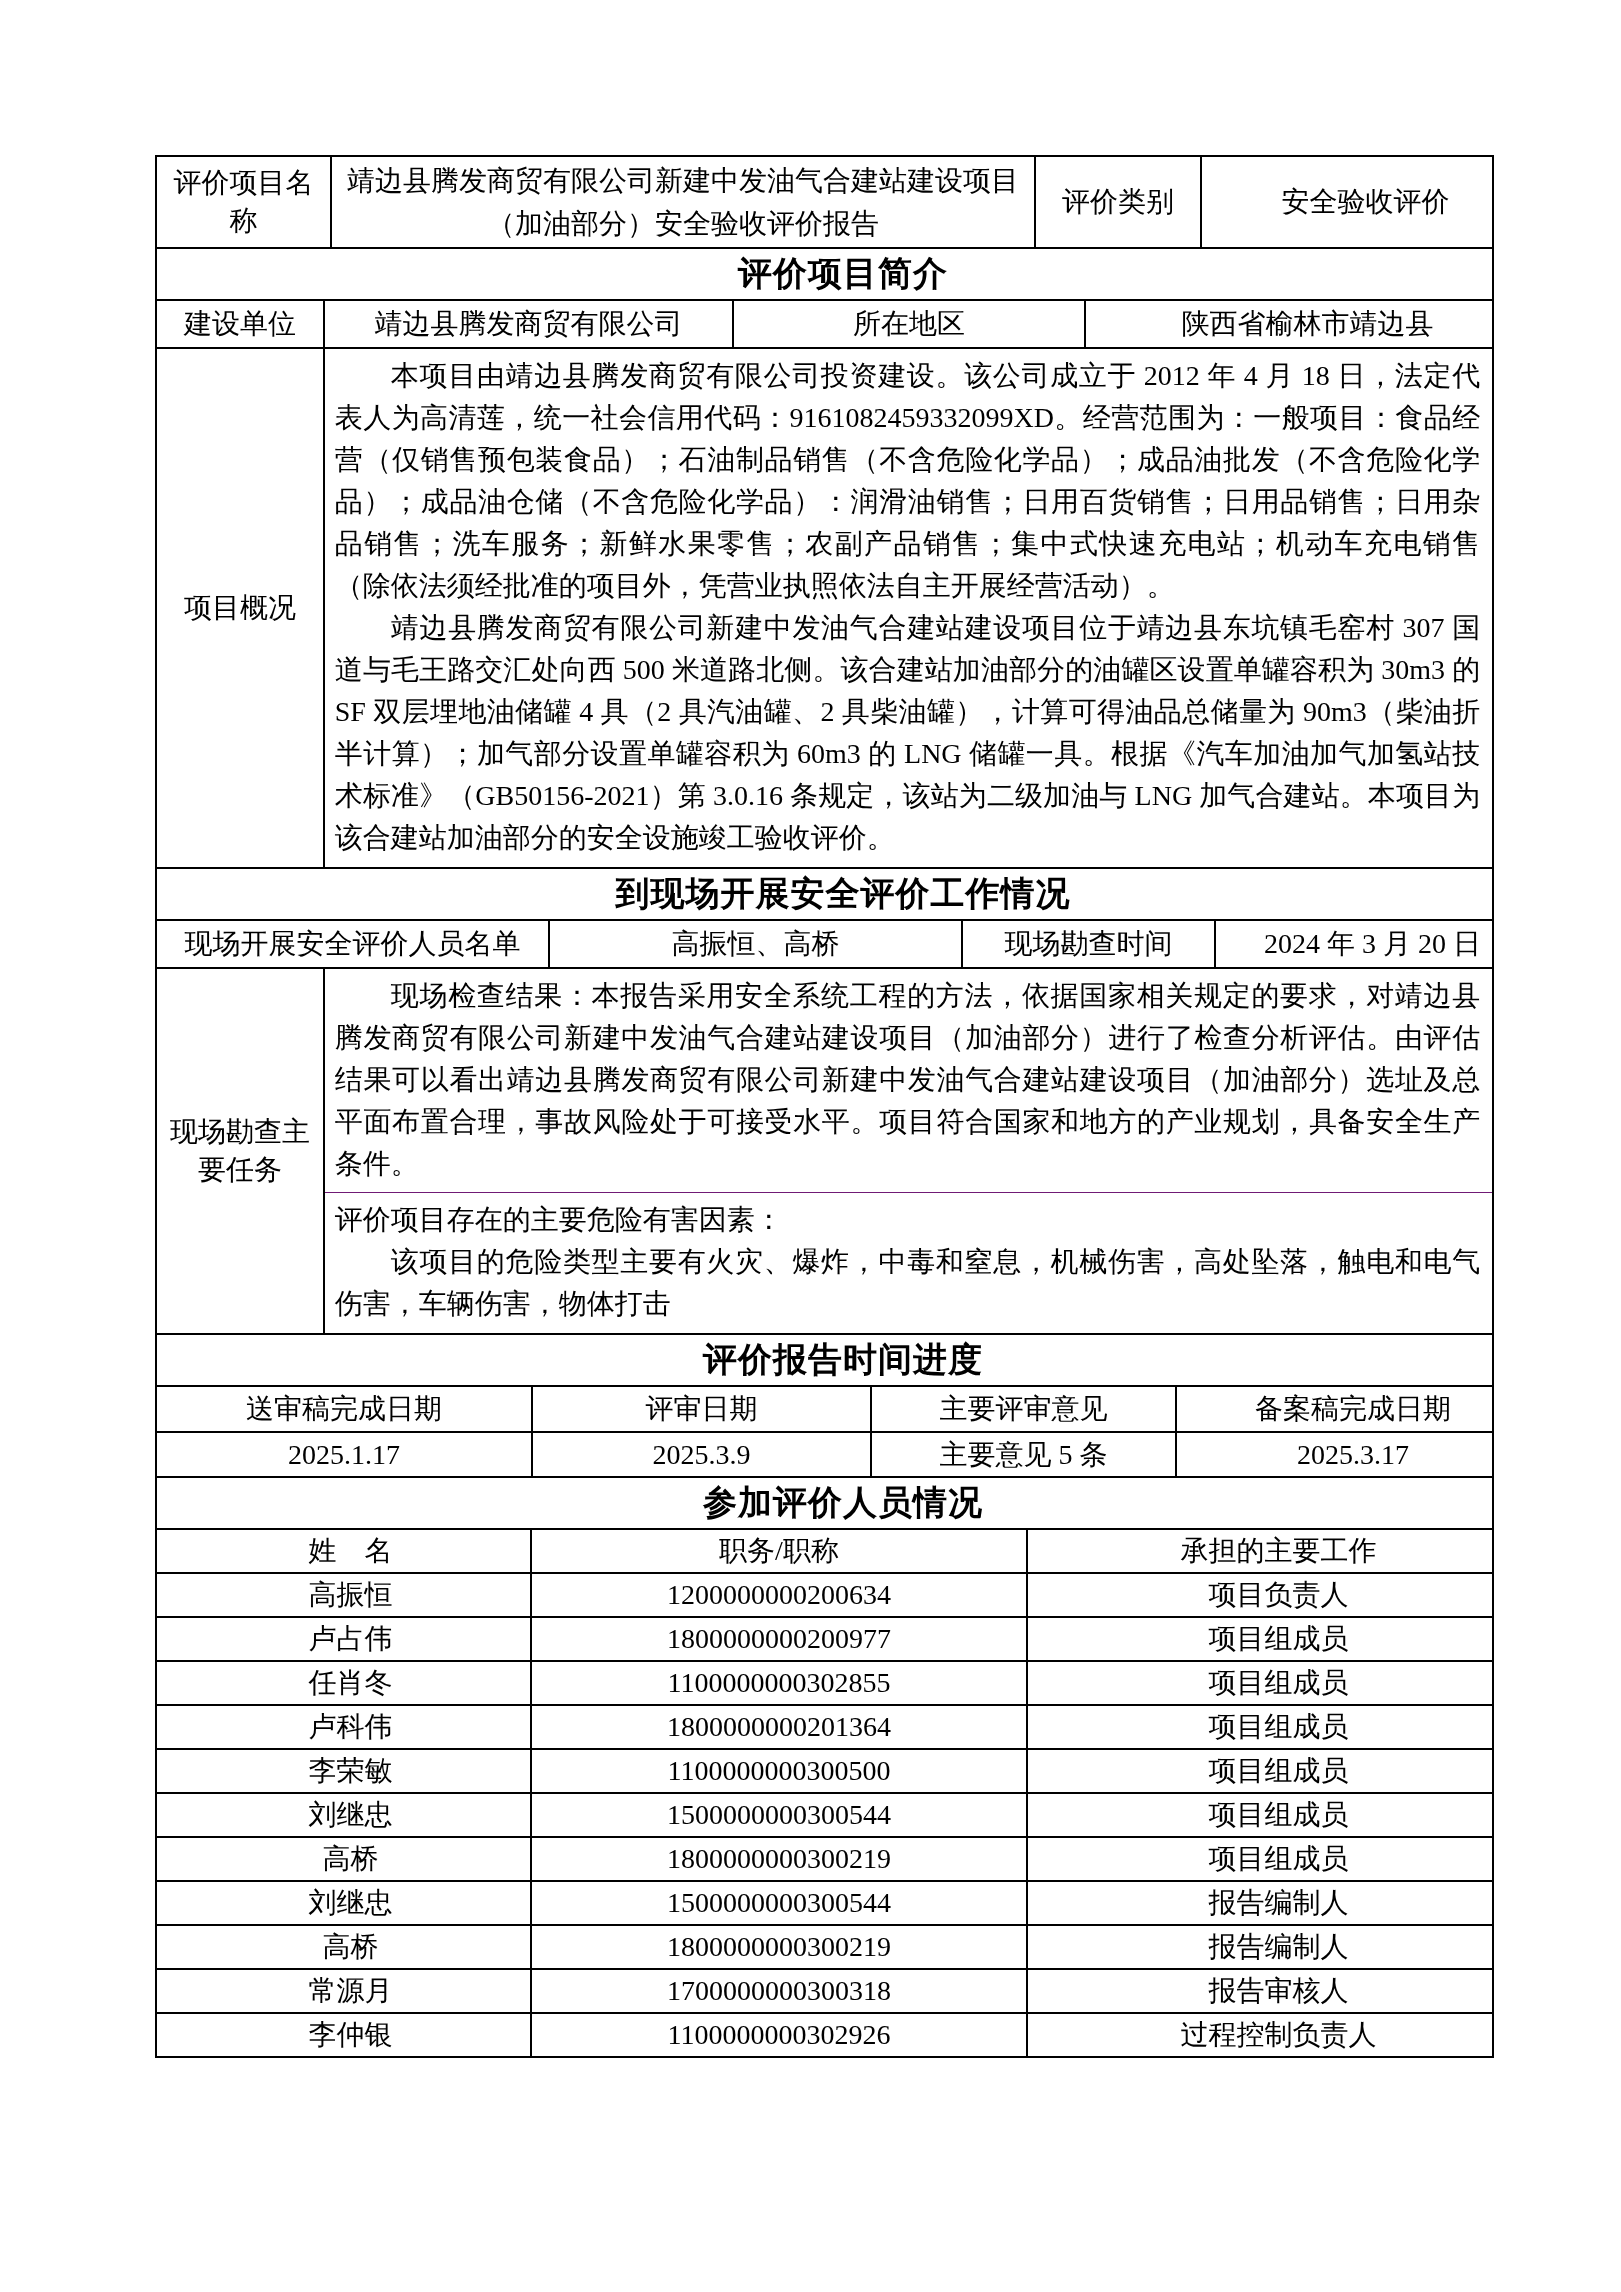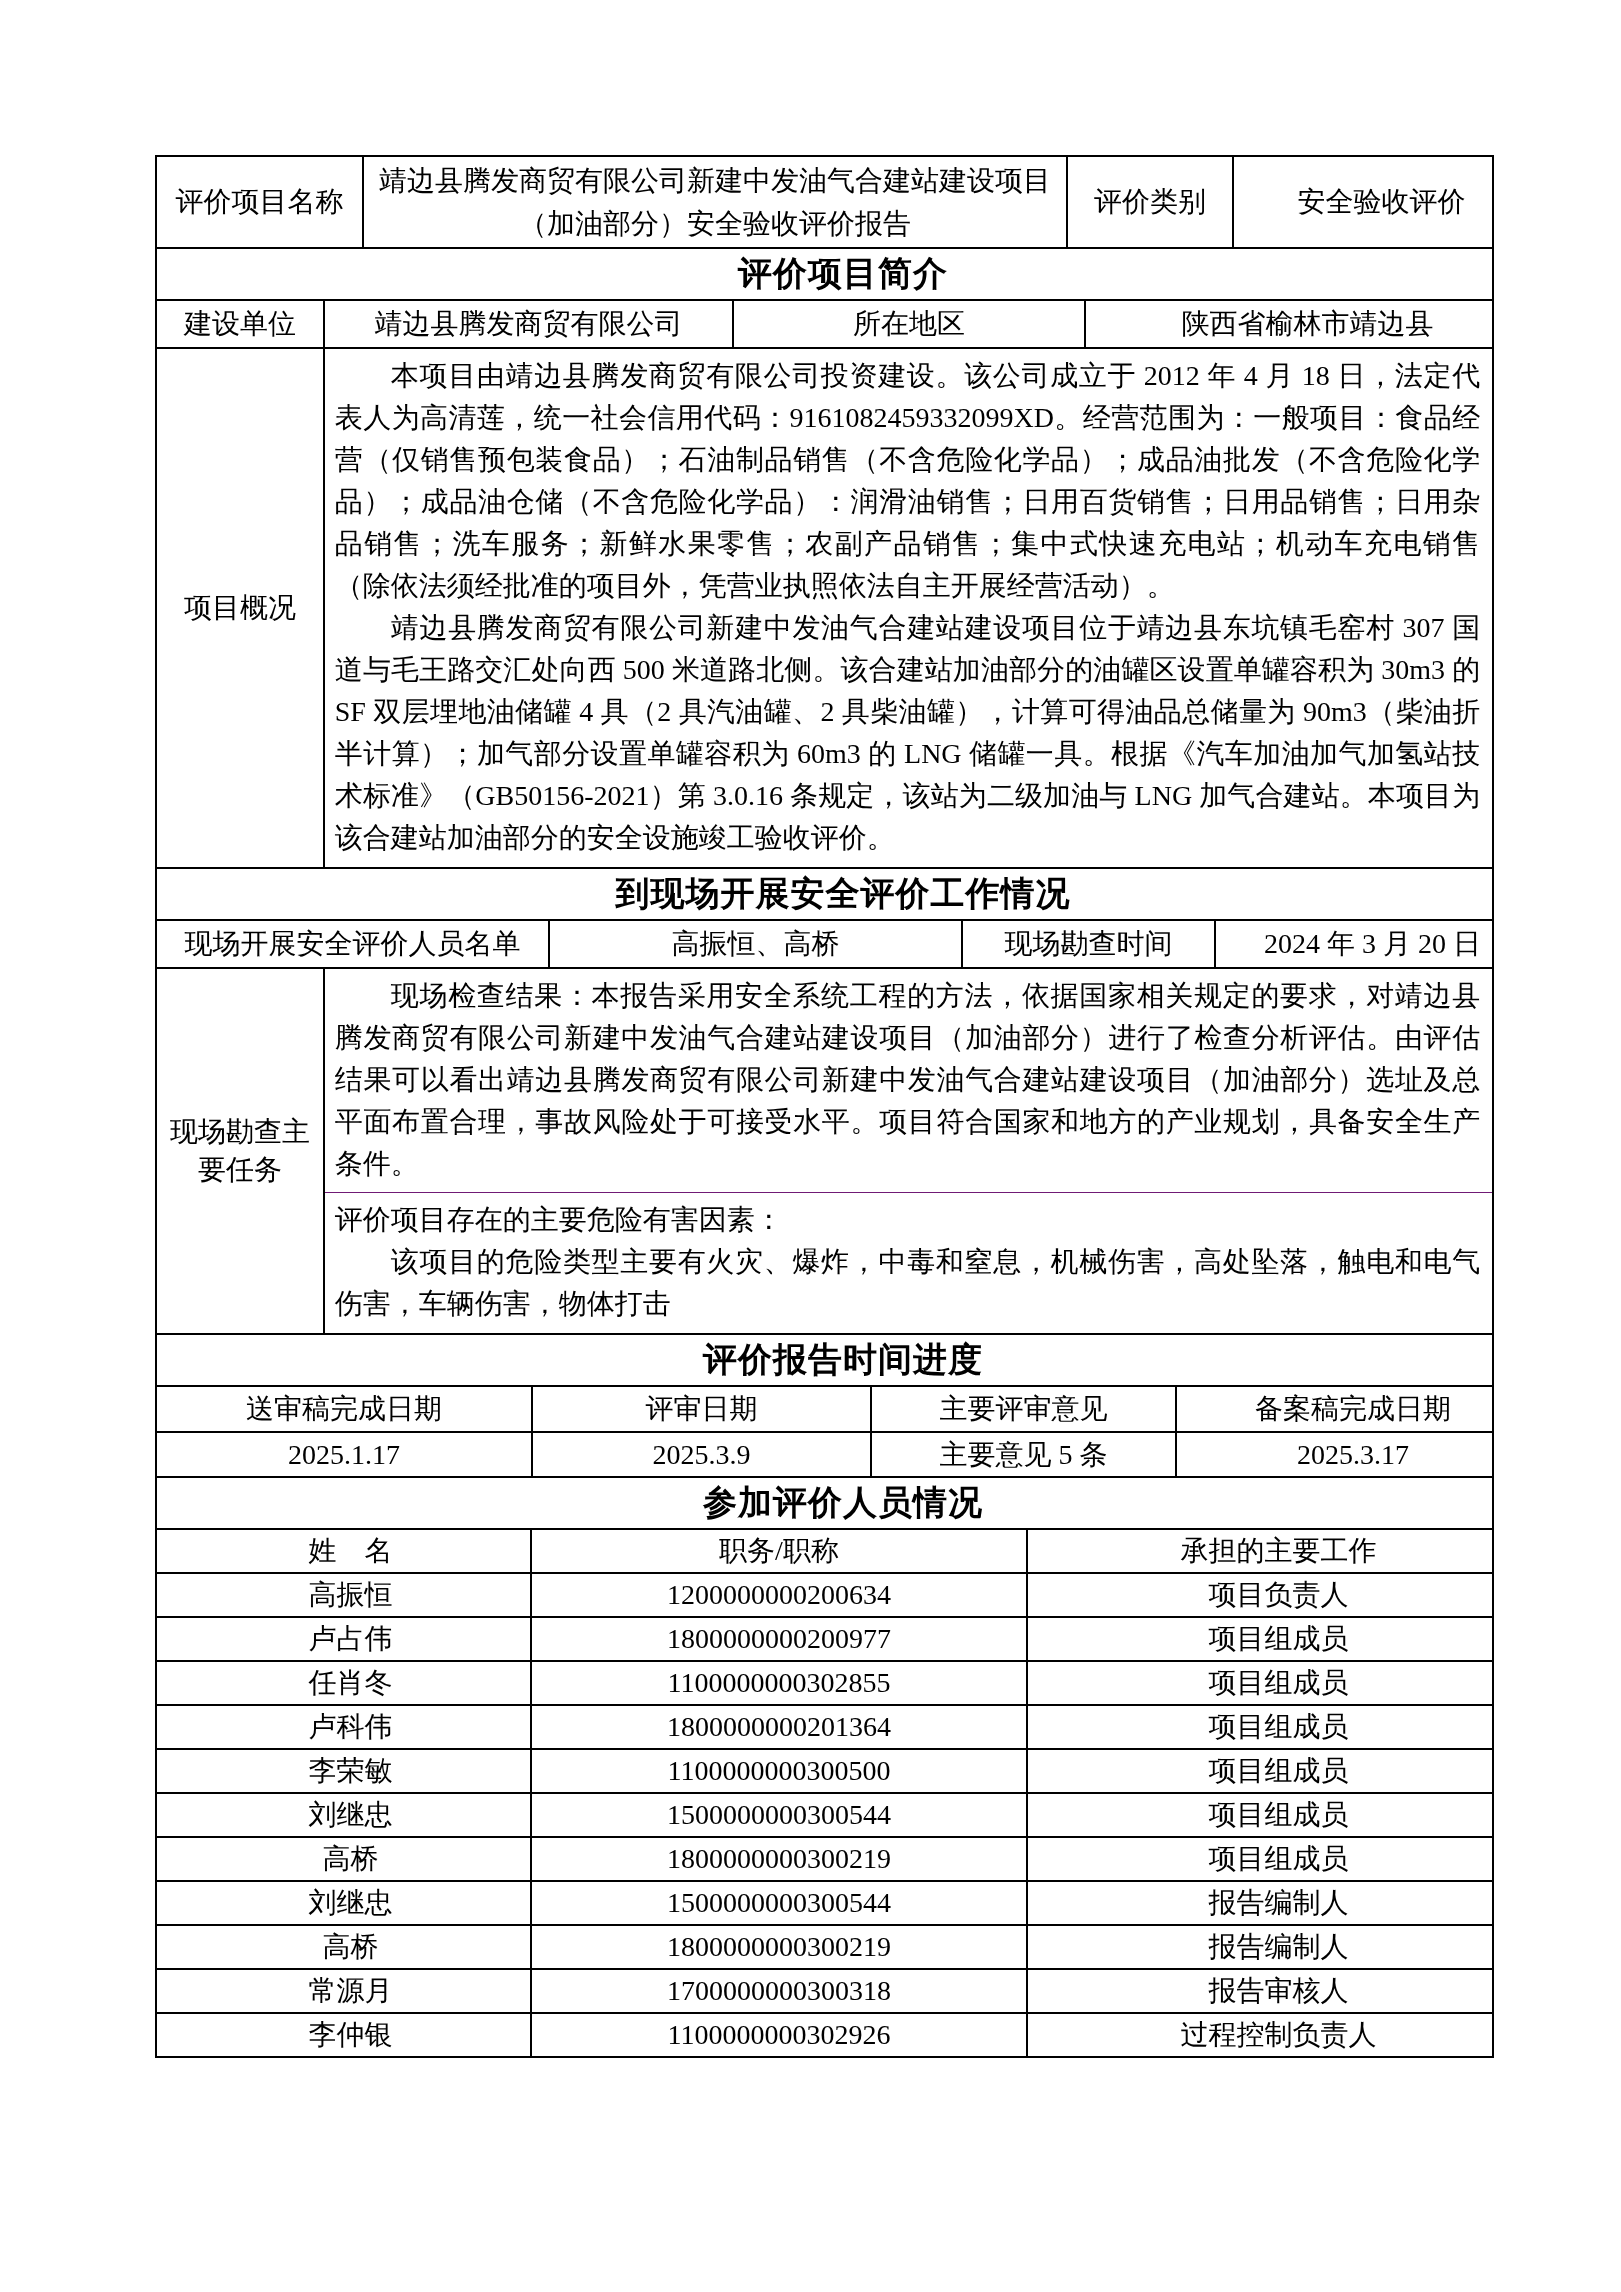--- a/index.html
+++ b/index.html
@@ -16,21 +16,21 @@
   .row:first-child { border-top:none; }
   .cell {
     box-sizing:border-box; border-left:2px solid #000;
     display:flex; align-items:center; justify-content:center;
     text-align:center; padding:2px 7.8px; overflow:hidden;
   }
   .cell:first-child { border-left:none; }
   .sec { font-weight:bold; font-size:34px; letter-spacing:1px; }
   .h88 { min-height:86px; } .h47 { min-height:46px; } .h44 { min-height:43px; }
   .h45 { min-height:44px; } .h43 { min-height:42px; } .h42 { min-height:41px; }
-  .w221 { width:205px; flex:none; } .w718 { width:704px; flex:none; }
+  .w221 { width:173px; flex:none; } .w718 { width:704px; flex:none; }
   .w182 { width:166px; flex:none; } .w417 { width:409px; flex:none; }
   .w362 { width:352px; flex:none; } .w399 { width:391px; flex:none; }
   .w421 { width:413px; flex:none; } .w258 { width:253px; flex:none; }
   .w382 { width:374px; flex:none; } .w346 { width:339px; flex:none; }
   .w311 { width:305px; flex:none; } .w381 { width:373px; flex:none;padding-left:22px; }
   .w506 { width:496px; flex:none; }
   .grow { flex:1 1 auto;padding-left:45px; }
   .para { margin:0; text-indent:2em; line-height:42px; text-align:justify; }
   .para.no-indent { text-indent:0; }
   .content-col { flex:1 1 auto; display:flex; flex-direction:column; border-left:2px solid #000; box-sizing:border-box; }

